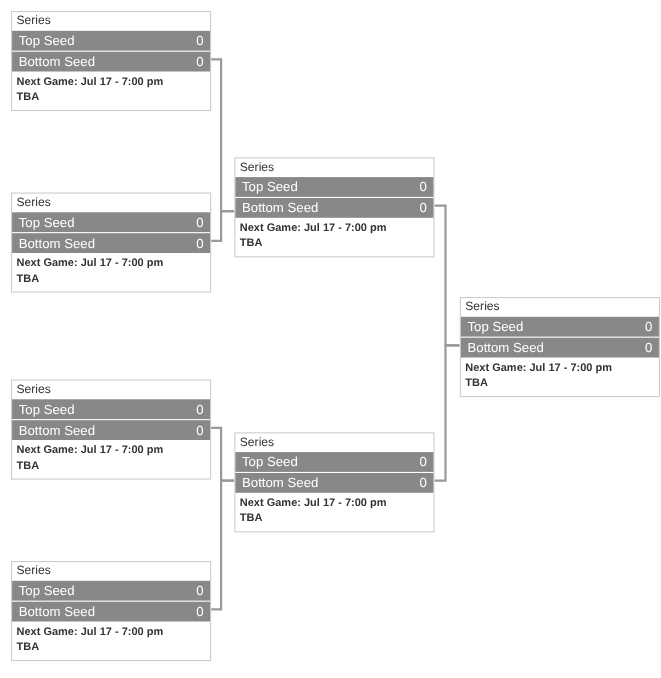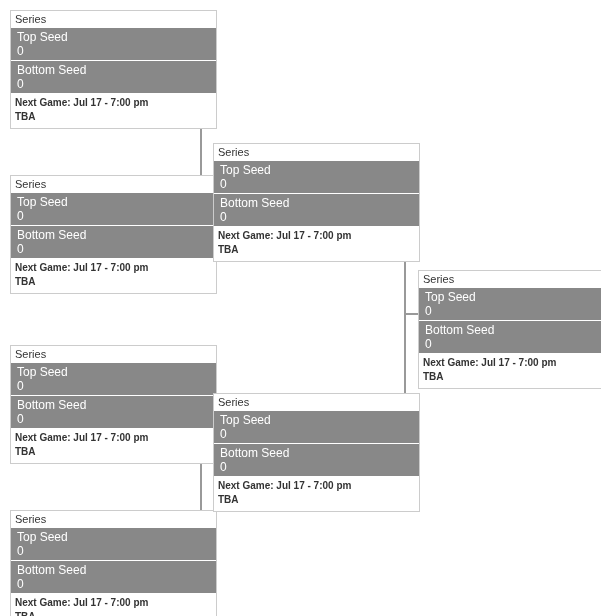--- a/index.html
+++ b/index.html
@@ -15,38 +15,37 @@
     .bracket-container {
       position: relative;
       width: 601px;
       height: 616px;
     }
 
     .match-box {
       position: absolute;
       border: 1px solid #ccc;
       background: #fff;
-      width: 207px;
+      width: 182px;
     }
 
     .match-label {
       font-size: 11px;
       padding: 2px 4px;
       color: #333;
     }
 
     .match-team {
       background: #888;
       color: #fff;
       display: flex;
       justify-content: space-between;
       padding: 2px 6px;
       margin: 1px 0;
       font-size: 12px;
-      flex-direction: column;
     }
 
     .match-info {
       font-size: 10px;
       padding: 2px 4px 4px 4px;
       color: #333;
       line-height: 1.4;
       font-weight: bold;
     }
 

